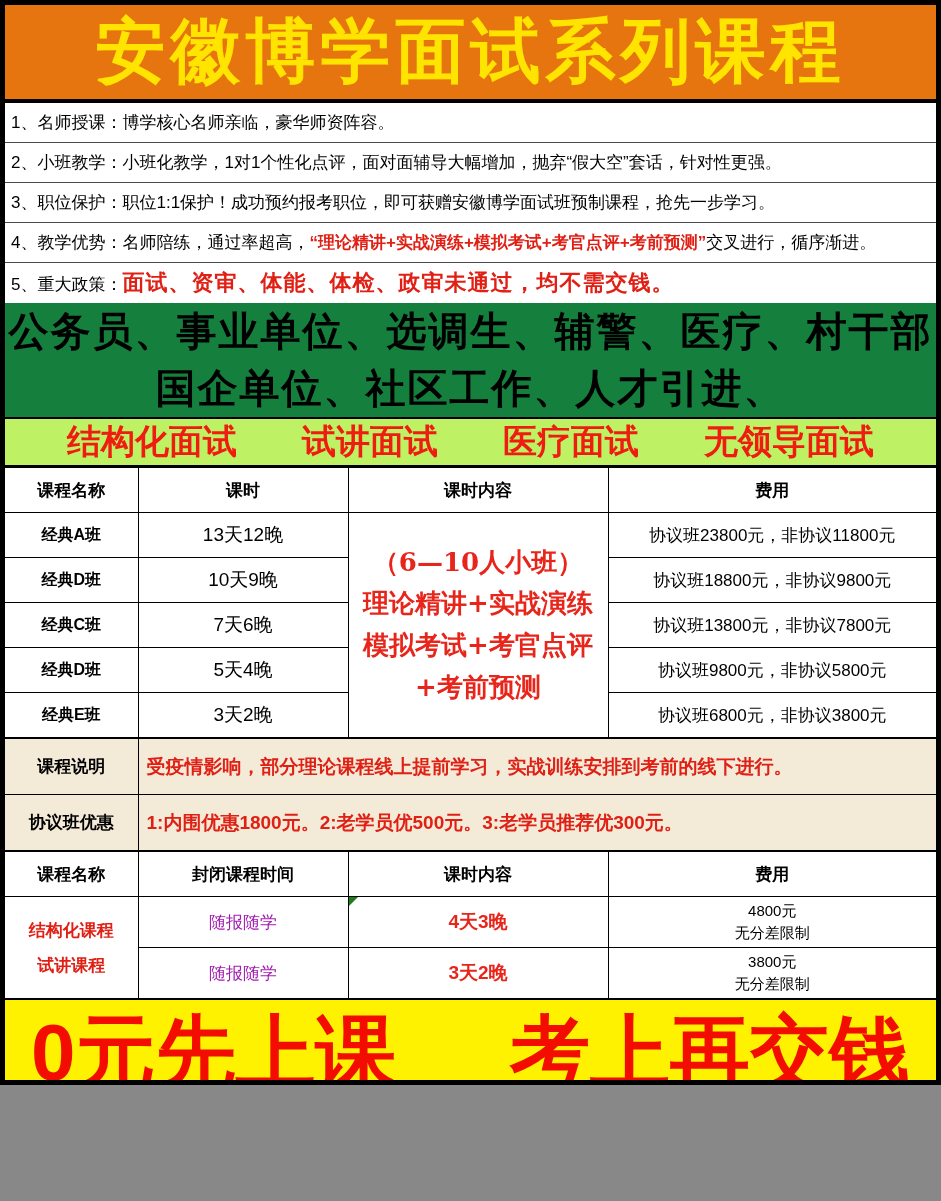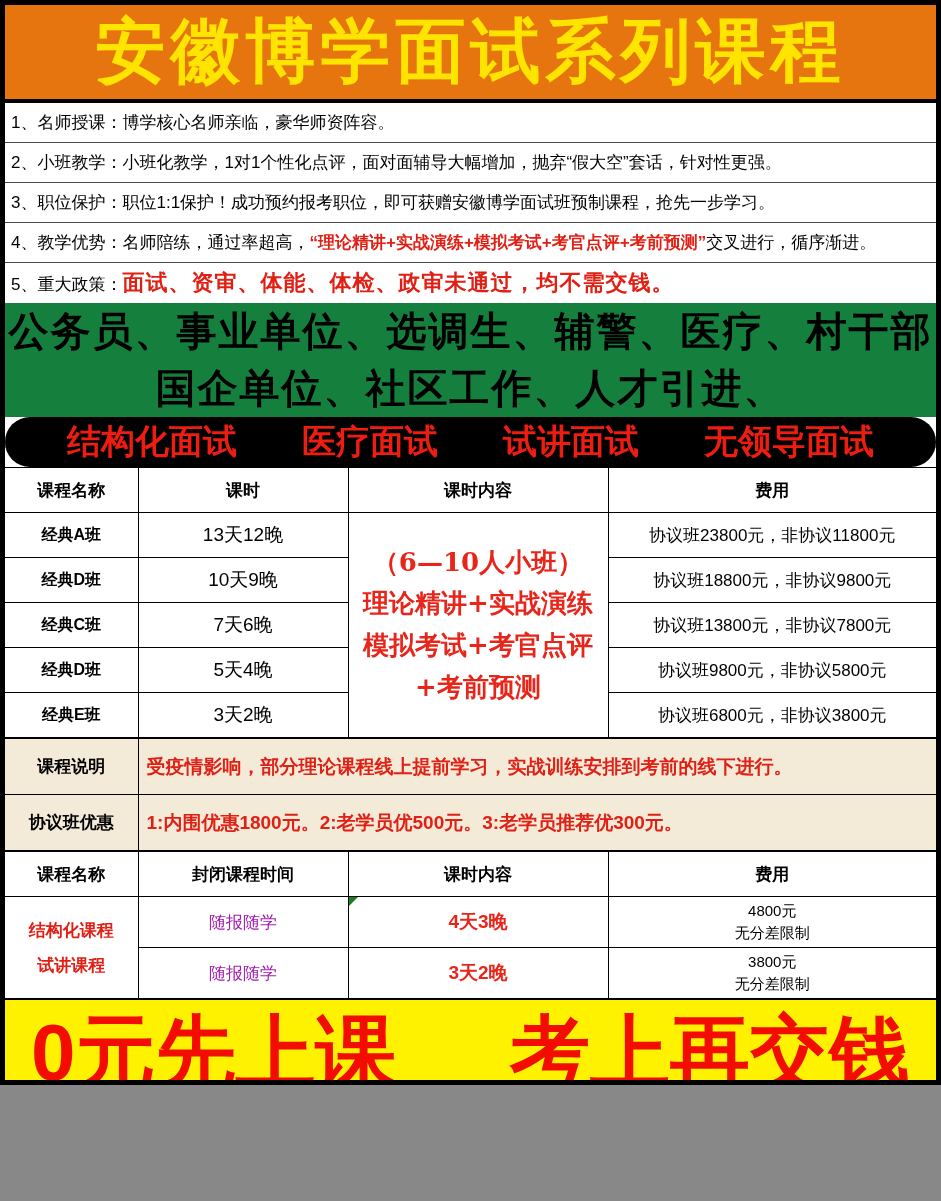--- a/index.html
+++ b/index.html
@@ -34,23 +34,23 @@
   }
   
   .audience {
     height:130px; background:#15803d; color:#000;
     display:flex; flex-direction:column; justify-content:center; align-items:center;
     font-weight:bold; font-size:40px; line-height:57px; letter-spacing:2px;
     white-space:nowrap;
   }
   
   .types {
-    height:54px; background:#000000; border-top:2px solid #000; border-bottom:2px solid #000;
+    height:54px; background:#bef264; border-top:2px solid #000; border-bottom:2px solid #000;
     display:flex; align-items:center; justify-content:space-between; padding:0 62px;
-    font-size:34px; font-weight:bold; color:#EE1C11; white-space:nowrap;border-radius:25px;
+    font-size:34px; font-weight:bold; color:#EE1C11; white-space:nowrap;
   }
   
   table { width:100%; border-collapse:collapse; table-layout:fixed; background:#fff; }
   th, td { border:1px solid #000; text-align:center; vertical-align:middle; padding:0; }
   th:first-child, td:first-child { border-left:none; }
   th:last-child,  td:last-child  { border-right:none; }
   thead th { height:45px; font-size:17px; font-weight:bold; color:#000; }
   .t1 tbody tr { height:45px; }
   .cell-name  { font-size:16px; font-weight:bold; color:#000; }
   .cell-hours { font-size:19px; color:#000; }
@@ -111,22 +111,22 @@
     <div class="feature"><span>5、重大政策：</span><span class="red-big">面试、资审、体能、体检、政审未通过，均不需交钱。</span></div>
   </div>
 
   <div class="audience">
     <div>公务员、事业单位、选调生、辅警、医疗、村干部</div>
     <div>国企单位、社区工作、人才引进、</div>
   </div>
 
   <div class="types">
     <span>结构化面试</span>
+    <span>试讲面试</span>
     <span>医疗面试</span>
-    <span>试讲面试</span>
     <span>无领导面试</span>
   </div>
 
   <table class="t1">
     <colgroup>
         <col style="width:133px">
         <col style="width:210px">
         <col style="width:260px">
         <col style="width:328px">
       </colgroup>

